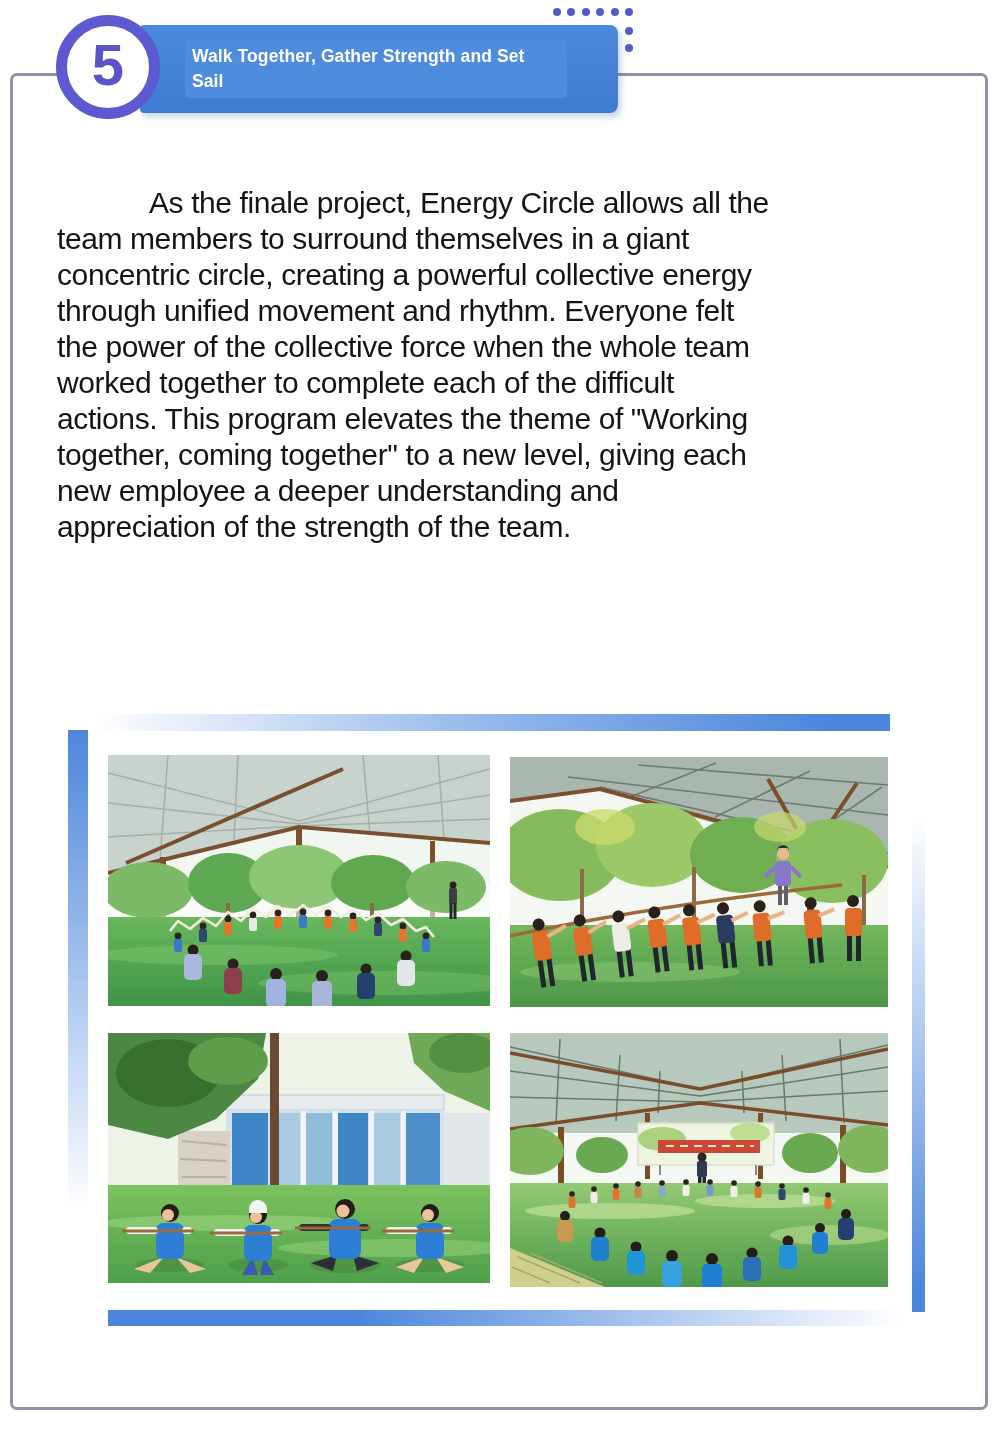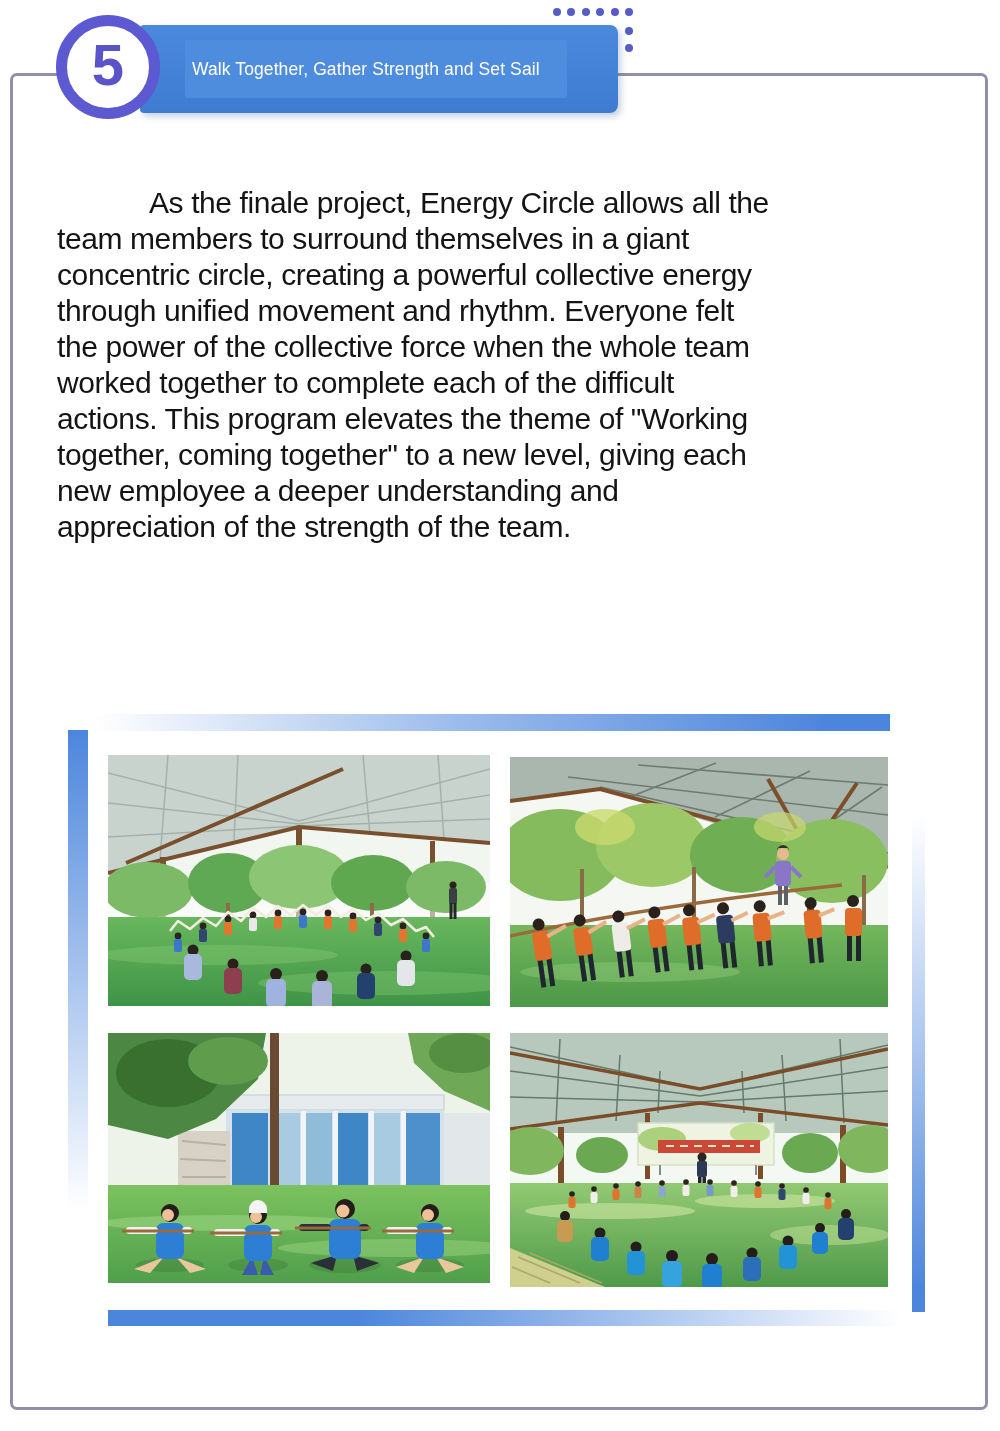--- a/index.html
+++ b/index.html
@@ -10,21 +10,21 @@
   .frame{position:absolute;left:10px;top:73px;width:972px;height:1331px;
          border:3px solid #918fa9;border-radius:7px;z-index:1;background:transparent;}
 
   
   .banner{position:absolute;left:140px;top:25px;width:478px;height:88px;z-index:3;
           background:linear-gradient(180deg,#4a89dc 0%,#3d7cd0 100%);
           border-radius:4px 8px 8px 4px;
           box-shadow:3px 4px 6px rgba(70,95,150,.28);}
   .banner-inner{position:absolute;left:45px;top:15px;width:382px;height:58px;
           background:#4e8cdd;border-radius:2px;display:flex;align-items:center;}
-  .banner-title{color:#ffffff;font-weight:normal;font-size:17.5px;line-height:25px;
+  .banner-title{color:#ffffff;font-weight:bold;font-size:17.5px;line-height:25px;
           padding-left:7px;width:360px;letter-spacing:.1px;}
   .num-circle{position:absolute;left:56px;top:15px;width:104px;height:104px;z-index:4;
           background:#ffffff;border:11px solid #5c59d1;border-radius:50%;
           box-sizing:border-box;display:flex;align-items:center;justify-content:center;}
   .num-circle span{font-size:58px;font-weight:bold;color:#5b54c9;line-height:1;
           transform:translateY(-2px);}
   .dots{position:absolute;left:0;top:0;z-index:3;}
   .dot{position:absolute;width:8px;height:8px;border-radius:50%;background:#555cc6;}
 
   

